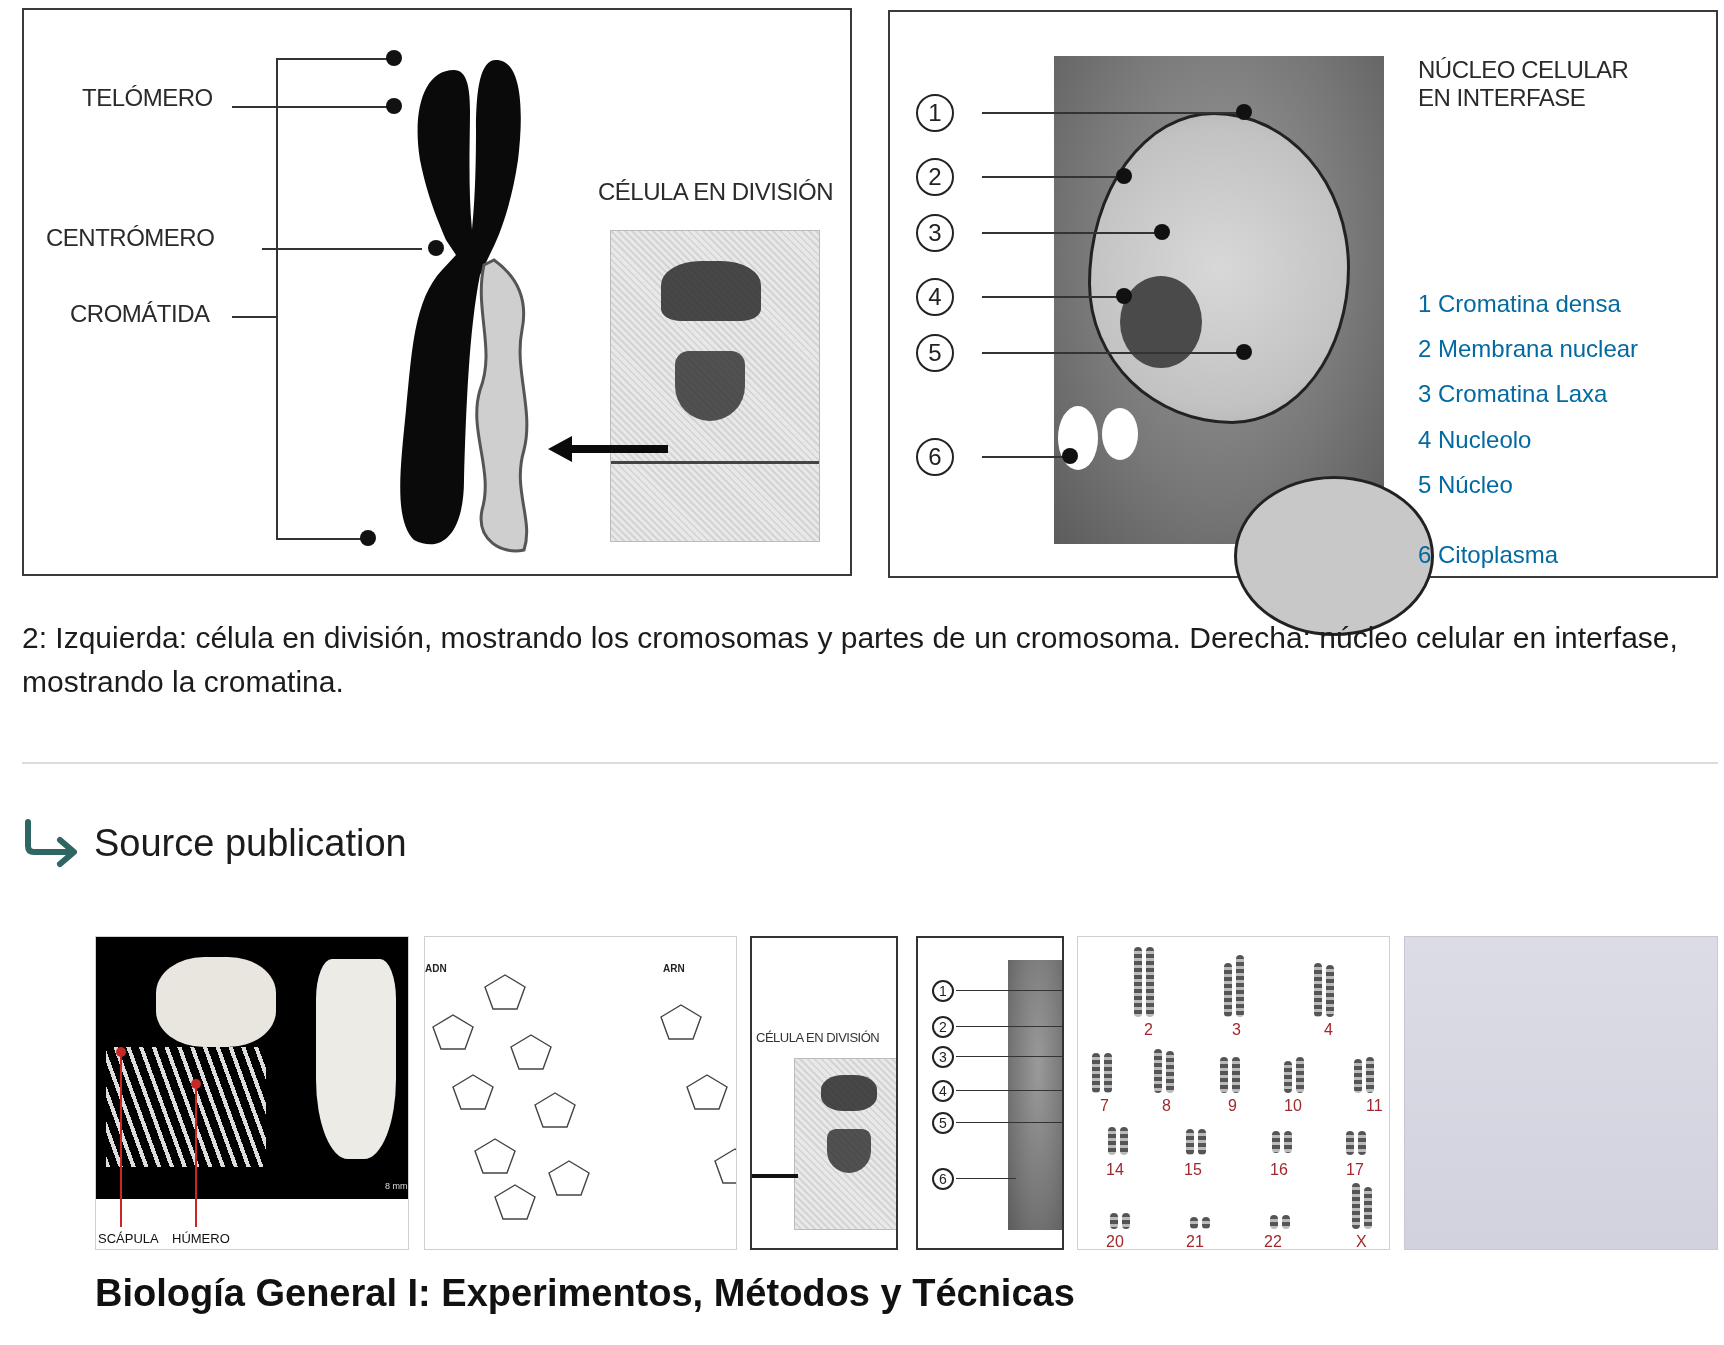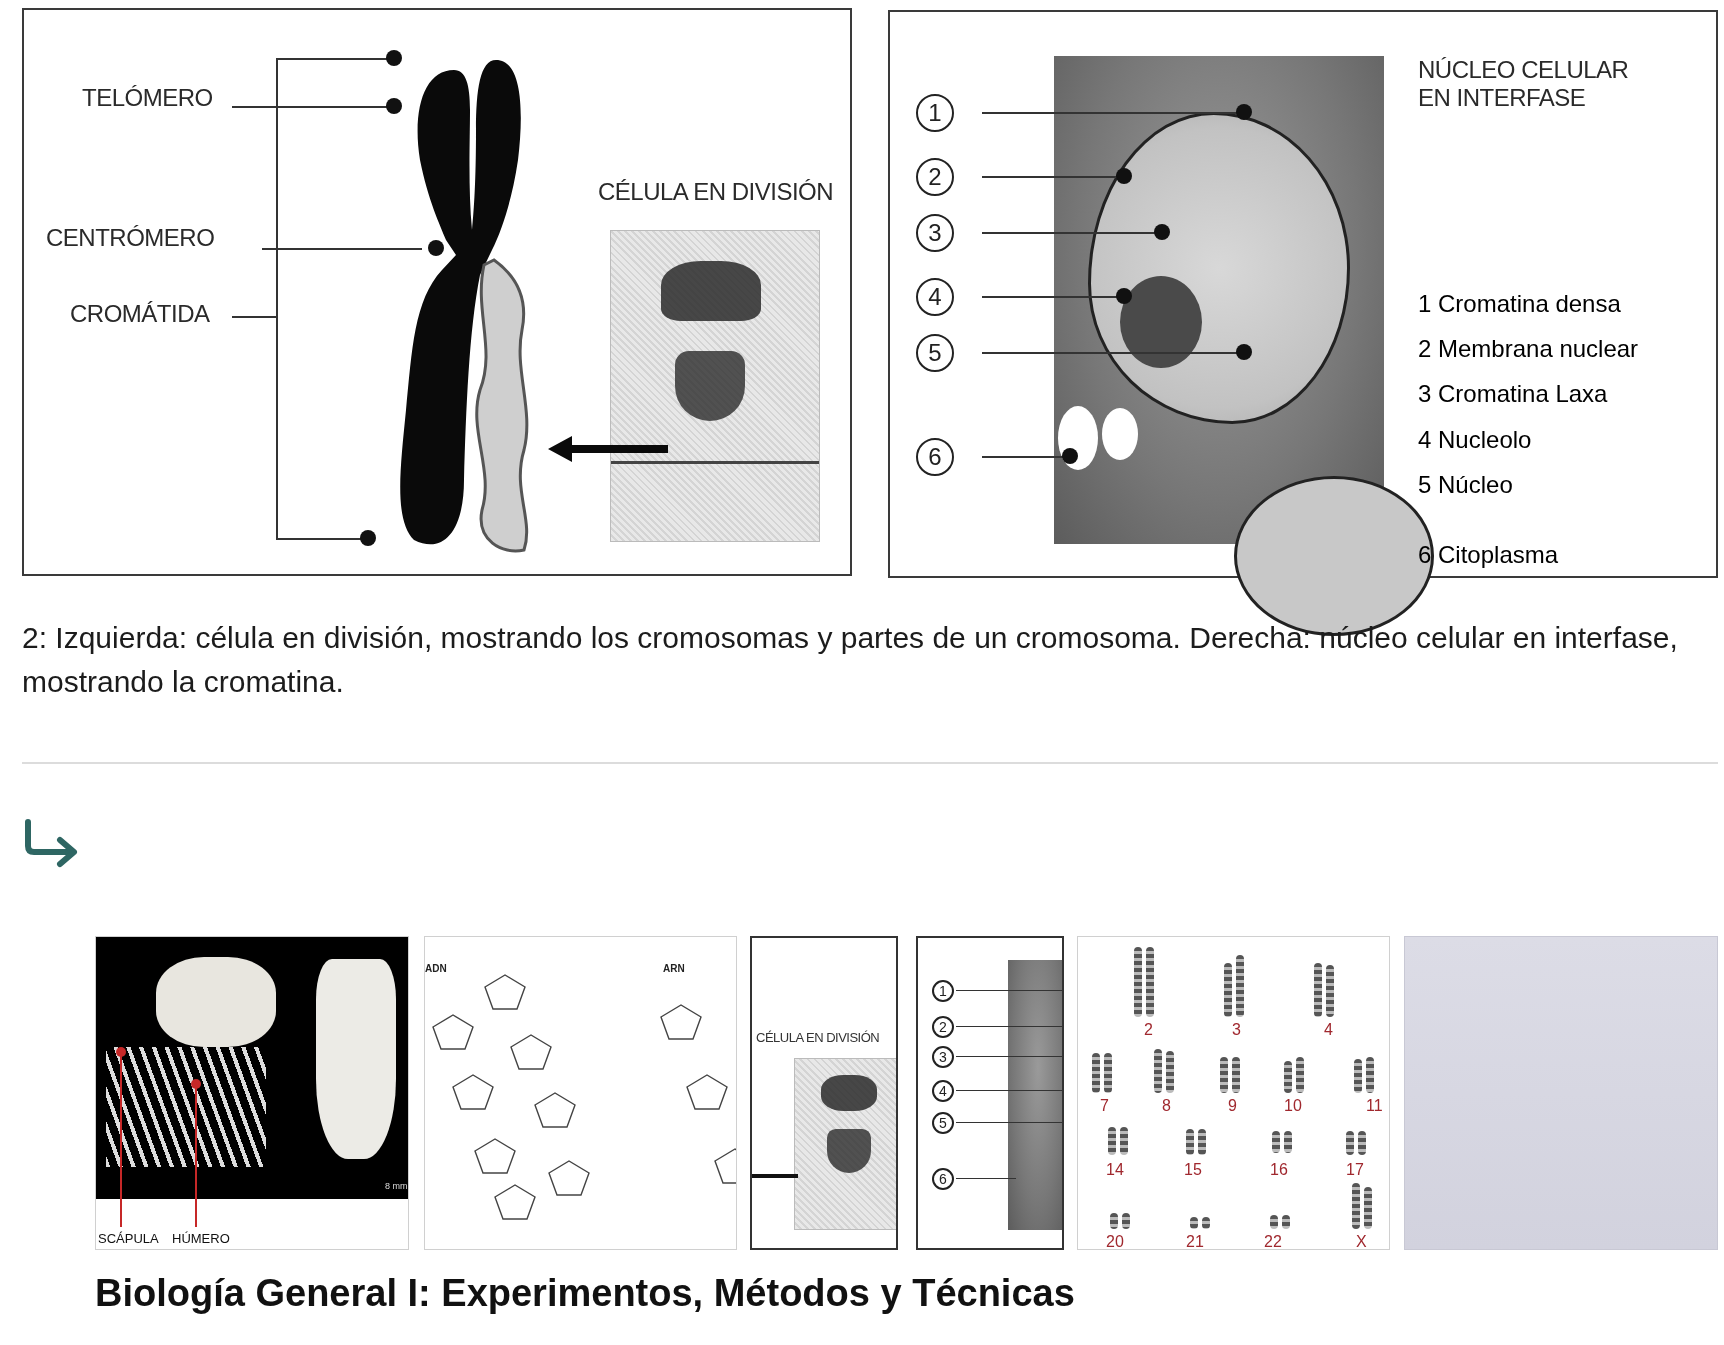--- a/index.html
+++ b/index.html
@@ -12,21 +12,21 @@
 
   .lbl { position: absolute; font-family: "Liberation Sans", sans-serif; font-size: 24px; color: #2a2a2a; letter-spacing: -0.5px; font-stretch: condensed; }
   .line { position: absolute; background: #333; }
   .dot { position: absolute; width: 16px; height: 16px; border-radius: 50%; background: #111; }
 
   .micro { position: absolute; background: repeating-linear-gradient(45deg,#e8e8e8 0 3px,#d4d4d4 3px 5px); border: 1px solid #bbb; }
   .em { position: absolute; background: radial-gradient(ellipse at 50% 40%, #9a9a9a 0%, #777 60%, #5c5c5c 100%); }
   .nucleus { position: absolute; border: 3px solid #222; border-radius: 48% 52% 45% 55% / 55% 50% 50% 45%; background: radial-gradient(circle, #d8d8d8 0%, #c2c2c2 70%, #a8a8a8 100%); }
   .circle-num { position: absolute; width: 38px; height: 38px; border: 2px solid #222; border-radius: 50%; text-align: center; line-height: 34px; font-size: 24px; color: #222; background: #fff; }
 
-  .legend-item { position: absolute; left: 1418px; font-size: 24px; color: #000000; }
+  .legend-item { position: absolute; left: 1418px; font-size: 24px; color: #0369a1; }
 
   #caption { position: absolute; left: 22px; top: 616px; width: 1690px; font-size: 30px; line-height: 44px; color: #1c1c1c; }
   #divider { position: absolute; left: 22px; top: 762px; width: 1696px; height: 2px; background: #dcdcdc; }
 
   #source-row { position: absolute; left: 22px; top: 818px; display: flex; align-items: center; }
   #source-row svg { width: 58px; height: 50px; }
   #source-label { font-size: 38px; color: #1c1c1c; margin-left: 14px; }
 
   .thumb { position: absolute; top: 936px; height: 314px; border: 1px solid #d0d0d0; background: #fff; overflow: hidden; }
   #thumb-1 { left: 95px; width: 314px; }
@@ -116,20 +116,21 @@
 <span class="legend-item" style="top:517px;margin-top:24px;">6 Citoplasma</span>
 
 <p id="caption">2: Izquierda: célula en división, mostrando los cromosomas y partes de un cromosoma. Derecha: núcleo celular en interfase, mostrando la cromatina.</p>
 <div id="divider"></div>
 
 <div id="source-row">
   <svg viewBox="0 0 58 50">
     <path d="M6 4 L6 28 Q6 34 12 34 L50 34" fill="none" stroke="#2e6663" stroke-width="6" stroke-linecap="round"></path>
     <path d="M38 22 L52 34 L38 46" fill="none" stroke="#2e6663" stroke-width="6" stroke-linecap="round" stroke-linejoin="round"></path>
   </svg>
+  <span id="source-label">Source publication</span>
 </div>
 
 <div id="thumb-1" class="thumb">
   <div style="position:absolute;left:0;top:0;width:100%;height:262px;background:#000;"></div>
   <div style="position:absolute;left:60px;top:20px;width:120px;height:90px;border-radius:40%;background:#e8e6df;"></div>
   <div style="position:absolute;left:220px;top:22px;width:80px;height:200px;border-radius:20% 20% 40% 40%;background:#ecebe6;"></div>
   <div style="position:absolute;left:10px;top:110px;width:160px;height:120px;background:repeating-linear-gradient(70deg,#ddd 0 4px,#000 4px 12px);"></div>
   <div style="position:absolute;left:20px;top:110px;width:10px;height:10px;border-radius:50%;background:#c62828;"></div>
   <div style="position:absolute;left:95px;top:142px;width:10px;height:10px;border-radius:50%;background:#c62828;"></div>
   <div style="position:absolute;left:24px;top:118px;width:2px;height:172px;background:#c62828;"></div>

